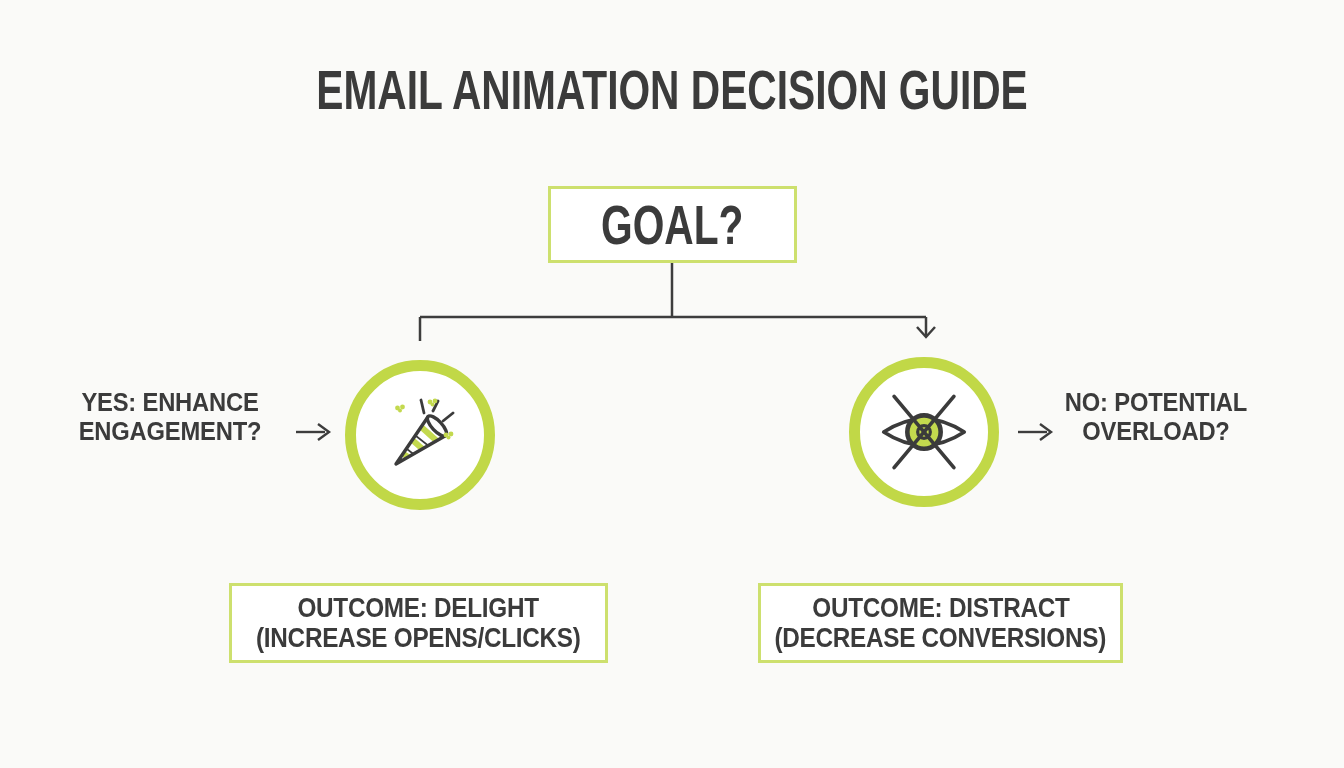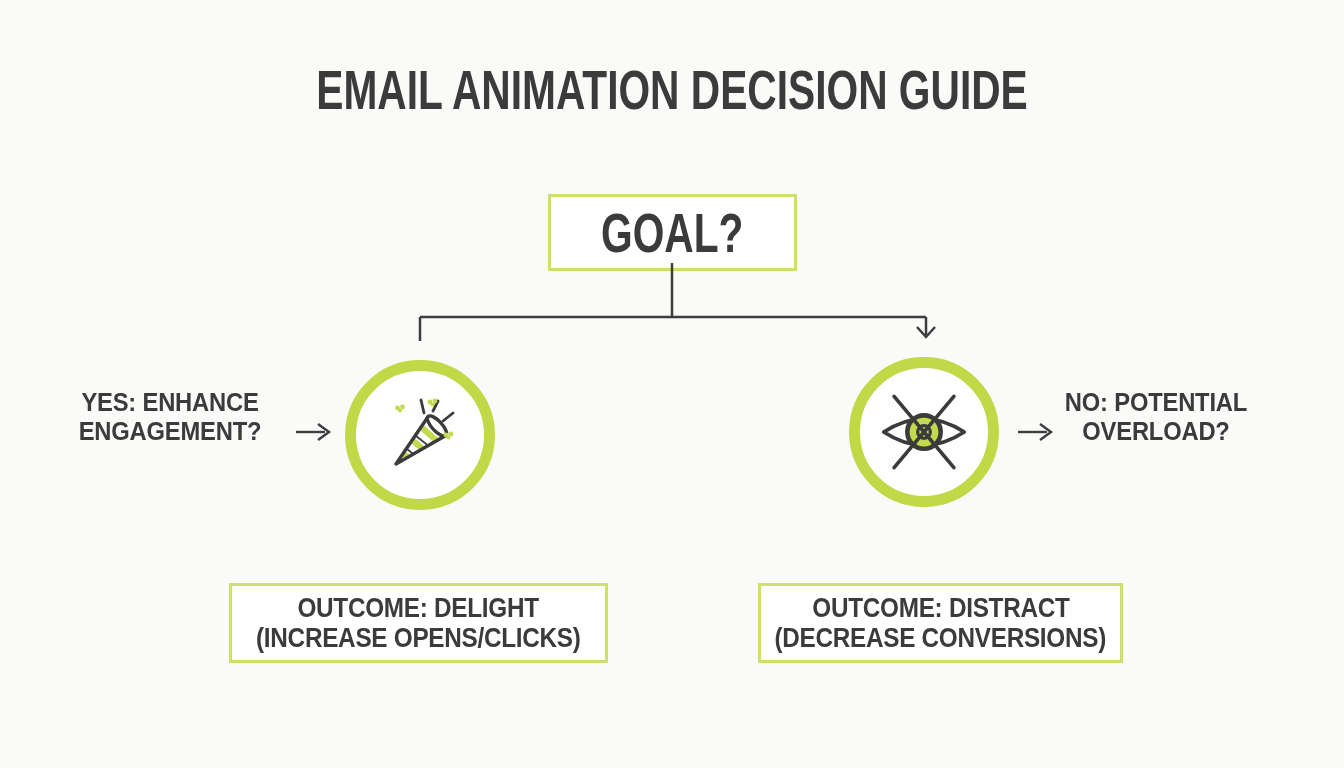--- a/index.html
+++ b/index.html
@@ -40,21 +40,20 @@
     position: absolute;
     left: 548px;
     top: 186px;
     width: 249px;
     height: 77px;
     background: #ffffff;
     border: 3px solid var(--accent-border);
     display: flex;
     align-items: center;
     justify-content: center;
-    margin-top: 8px;
   }
   .goal-box .goal-label {
     font-size: 55px;
     font-weight: 700;
     transform: scaleX(0.74);
     transform-origin: 50% 50%;
     white-space: nowrap;
   }
   .connectors {
     position: absolute;

